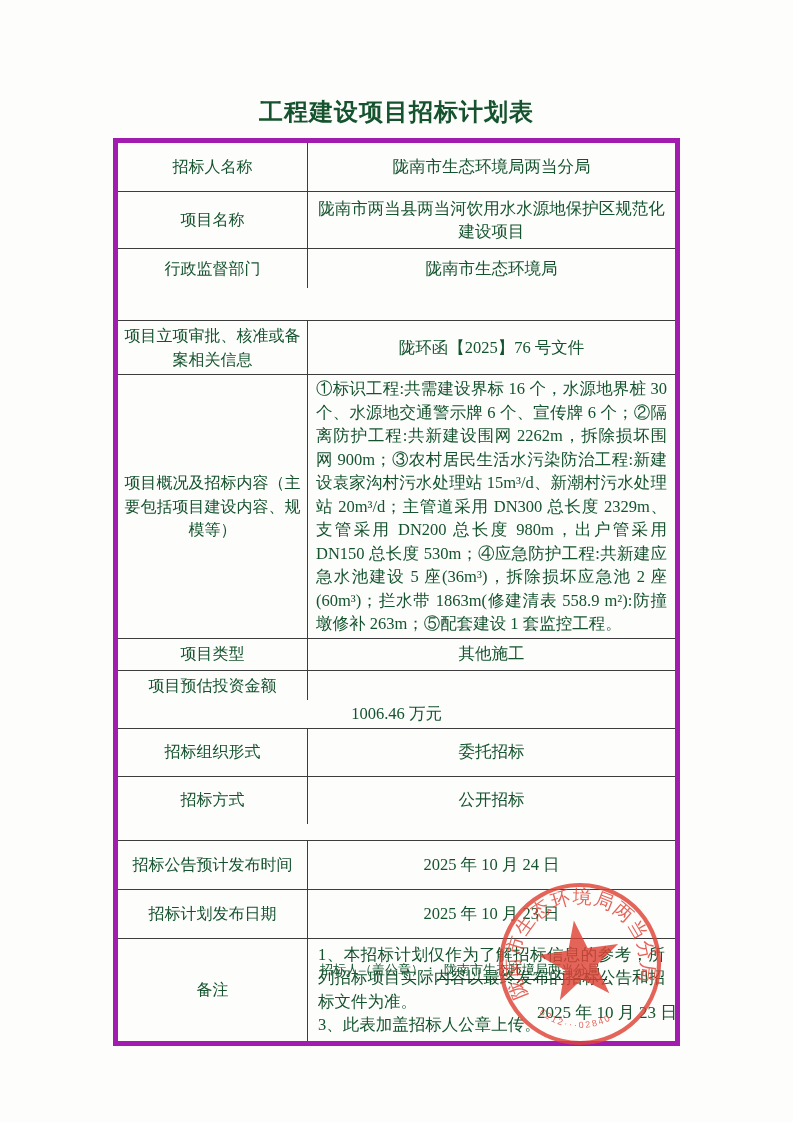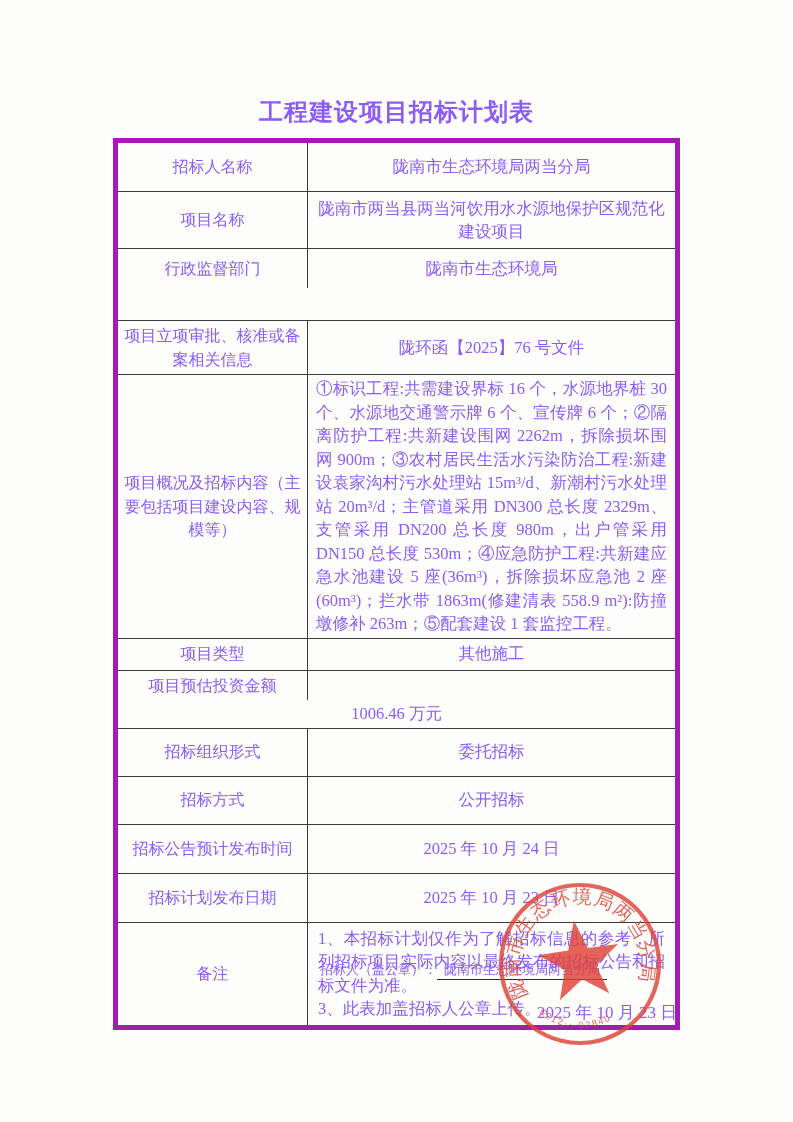--- a/index.html
+++ b/index.html
@@ -1,21 +1,21 @@
 <!DOCTYPE html>
 <html><head>
 <meta charset="utf-8">
 <style>
   html,body{margin:0;padding:0;}
   .page{
     position:relative;
     width:793px;height:1122px;
     background:#fdfdfc;
     font-family:"Liberation Serif","DejaVu Serif",serif;
-    color:#8b5cf6;
+    color:#14532d;
     overflow:hidden;
   }
   .doc-title{
     position:absolute;top:96px;left:0;width:100%;
     text-align:center;
     font-family:"Liberation Sans","DejaVu Sans",sans-serif;
     font-size:24px;font-weight:bold;letter-spacing:1px;
     margin:0;
   }
   .tbl{
@@ -40,21 +40,21 @@
   .cell.val{flex:1;padding:2px 9px;}
   .row:nth-child(1){min-height:48px;}
   .row:nth-child(2){min-height:56px;}
   .row:nth-child(3){min-height:39px;}
   .row:nth-child(4){min-height:52px;margin-top:32px;}
   .row:nth-child(5){min-height:219px;}
   .row:nth-child(6){min-height:31px;}
   .row:nth-child(7){min-height:45px;flex-direction:column;}
   .row:nth-child(8){min-height:47px;}
   .row:nth-child(9){min-height:47px;}
-  .row:nth-child(10){min-height:48px;}
+  .row:nth-child(10){min-height:48px;margin-top:16px;}
   .row:nth-child(11){min-height:48px;}
   .row:nth-child(12){min-height:100px;}
   .row:nth-child(5) .val{text-align:justify;padding:2px 8px;}
   .row:nth-child(12) .val{
     text-align:justify;
     white-space:pre-wrap;
     padding:4px 10px;
   }
   .signer-line{
     position:absolute;left:320px;top:957px;

